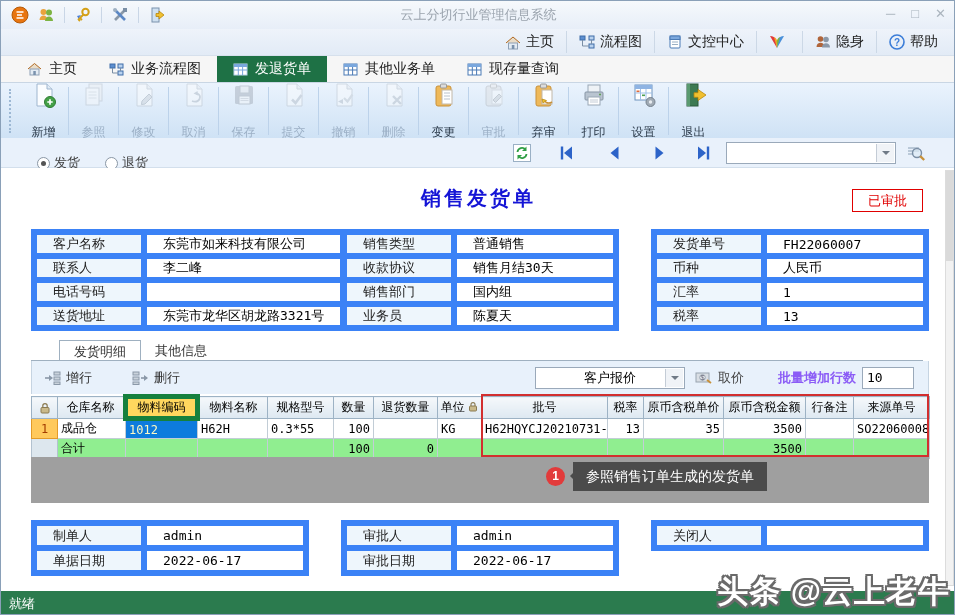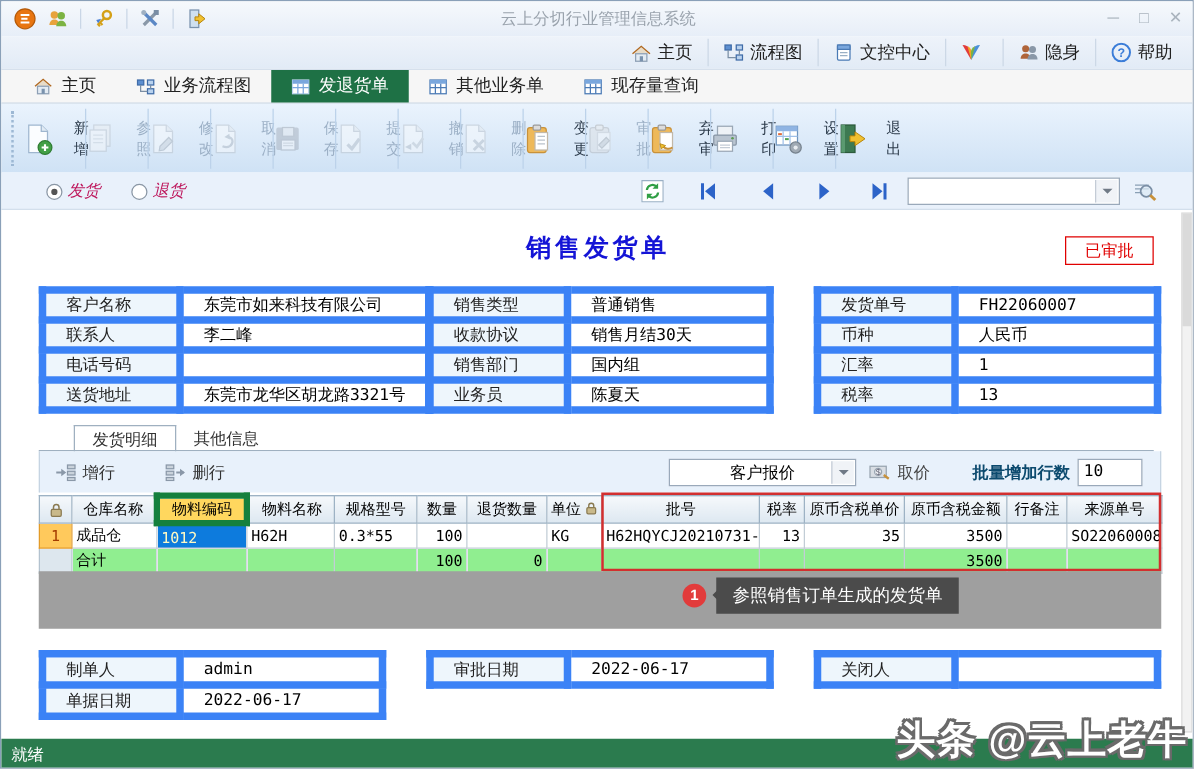--- a/index.html
+++ b/index.html
@@ -29,32 +29,32 @@
   
   .tabbar { position:absolute; left:0; top:55px; width:955px; height:27px; background:#f6f6f6;
     display:flex; align-items:stretch; padding-left:10px; border-bottom:1px solid #c9d6e4; }
   .tab { display:flex; align-items:center; gap:7px; padding:0 16px; font-size:14px; color:#222; }
   .tab.active { background:#1e7145; color:#fff; }
 
   
   .toolbar { position:absolute; left:0; top:82px; width:955px; height:55px;
     background:linear-gradient(#eaf3fd,#cfe2f5); display:flex; align-items:center; }
   .grip { width:4px; height:44px; border-left:2px dotted #9db8d4; margin:0 6px 0 8px; }
-  .tbtn { width:49px; height:50px; display:flex; flex-direction:row; align-items:center;
+  .tbtn { width:49px; height:50px; display:flex; flex-direction:column; align-items:center;
     justify-content:center; gap:15px; }
   .tbtn .tlabel { font-size:12px; color:#2b3a4a; }
   .tbtn.disabled .ticon { opacity:.45; filter:grayscale(60%); }
   .tbtn.disabled .tlabel { color:#9cb0c6; }
   .vsep { width:1px; height:48px; background:#bcd2ea; }
 
   
   .navrow { position:absolute; left:0; top:137px; width:955px; height:30px;
     background:#e9f1fb; border-bottom:1px solid #d3dfec; }
-  .radio-item { position:absolute; top:6px; display:flex; align-items:center; gap:4px;
-    font-size:13px; color:#be185d;font-style:italic; }
+  .radio-item { position:absolute; top:16px; display:flex; align-items:center; gap:4px;
+    font-size:13px; color:#404040; }
   .rb { width:13px; height:13px; border:1px solid #8a97a5; border-radius:50%; background:#fff;
     position:relative; }
   .rb.on::after { content:""; position:absolute; left:3px; top:3px; width:5px; height:5px;
     border-radius:50%; background:#555; }
   .navico { position:absolute; top:6px; width:18px; height:18px; }
   .navcombo { position:absolute; left:725px; top:4px; width:170px; height:22px; background:#fff;
     border:1px solid #9aa9ba; }
   .navcombo .dd { position:absolute; right:1px; top:1px; width:18px; height:18px;
     background:#f0f3f7; border-left:1px solid #c4ccd6; }
   .dd::after { content:""; position:absolute; left:5px; top:7px; border:4px solid transparent;
@@ -87,21 +87,21 @@
   
   .gridbar { position:absolute; left:30px; top:193px; width:898px; height:33px; background:#e8f1fb;
     border-left:1px solid #c6d4e2; border-right:1px solid #c6d4e2; display:flex; align-items:center; }
   .gtool { display:flex; align-items:center; gap:5px; font-size:13px; color:#333; margin-left:12px; }
   .gtool + .gtool { margin-left:40px; }
   .pricecombo { position:relative; margin-left:auto; width:150px; height:22px; background:#fff;
     border:1px solid #9aa9ba; font-size:13px; text-align:center; line-height:20px; }
   .pricecombo .dd { position:absolute; right:1px; top:1px; width:18px; height:18px;
     background:#f0f3f7; border-left:1px solid #c4ccd6; }
   .getprice { display:flex; align-items:center; gap:5px; margin-left:10px; font-size:13px; color:#444; }
-  .batchlbl { margin-left:34px; font-size:13px; font-weight:bold; color:#0c4a6e; }
+  .batchlbl { margin-left:34px; font-size:13px; font-weight:bold; color:#8b5cf6; }
   .batchinput { width:52px; height:22px; border:1px solid #9aa9ba; font-size:13px; padding:0 4px;
     margin:0 14px 0 6px; font-family:"DejaVu Sans Mono",monospace; }
 
   
   .gridwrap { position:absolute; left:30px; top:226px; width:898px; }
   table.grid { border-collapse:collapse; table-layout:fixed; width:898px;
     font-family:"DejaVu Sans Mono",monospace; }
   .grid th { background:linear-gradient(#f5f8fb,#dde8f1); border:1px solid #9db2c4; height:22px;
     font-size:12px; font-weight:normal; color:#000; text-align:center; overflow:hidden;
     white-space:nowrap; font-family:"Liberation Sans","DejaVu Sans",sans-serif; }
@@ -747,20 +747,24 @@
           </tr>
       <tr>
             <td class="flabel" style="height:25px">单据日期</td>
           <td class="fvalue">2022-06-17</td>
           </tr>
     </tbody>
       </table>
 
     <table class="fieldtable" style="left:340px; top:352px;">
       <tbody>
+          <tr>
+            <td class="flabel" style="height:25px">审批人</td>
+          <td class="fvalue">admin</td>
+          </tr>
       <tr>
             <td class="flabel" style="height:25px">审批日期</td>
           <td class="fvalue">2022-06-17</td>
           </tr>
     </tbody>
       </table>
 
     <table class="fieldtable" style="left:650px; top:352px;">
       <tbody>
           <tr>

